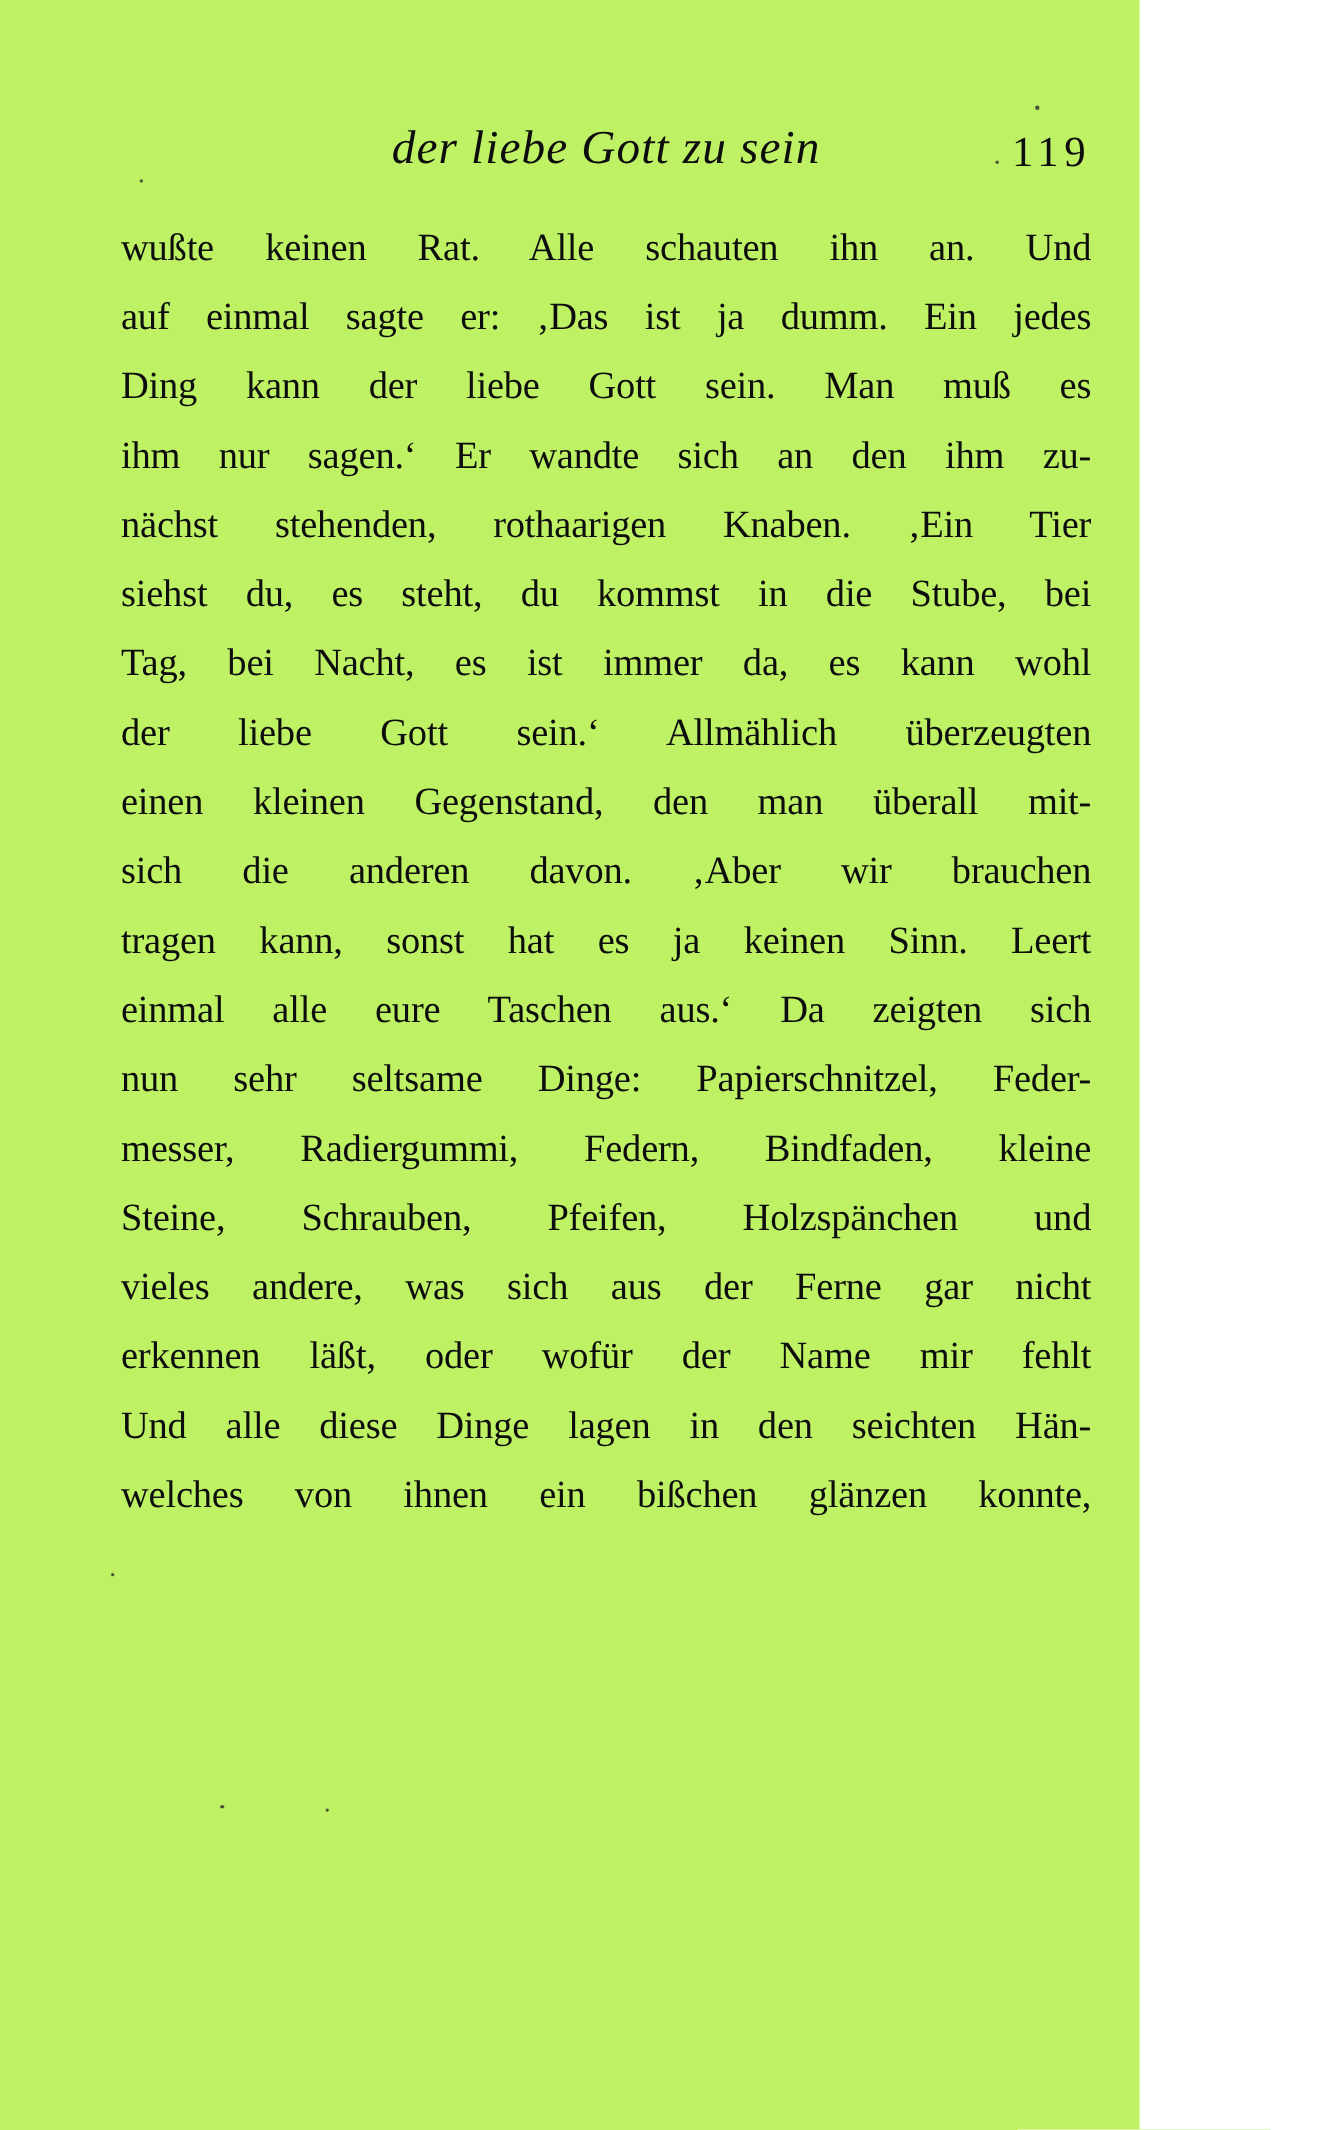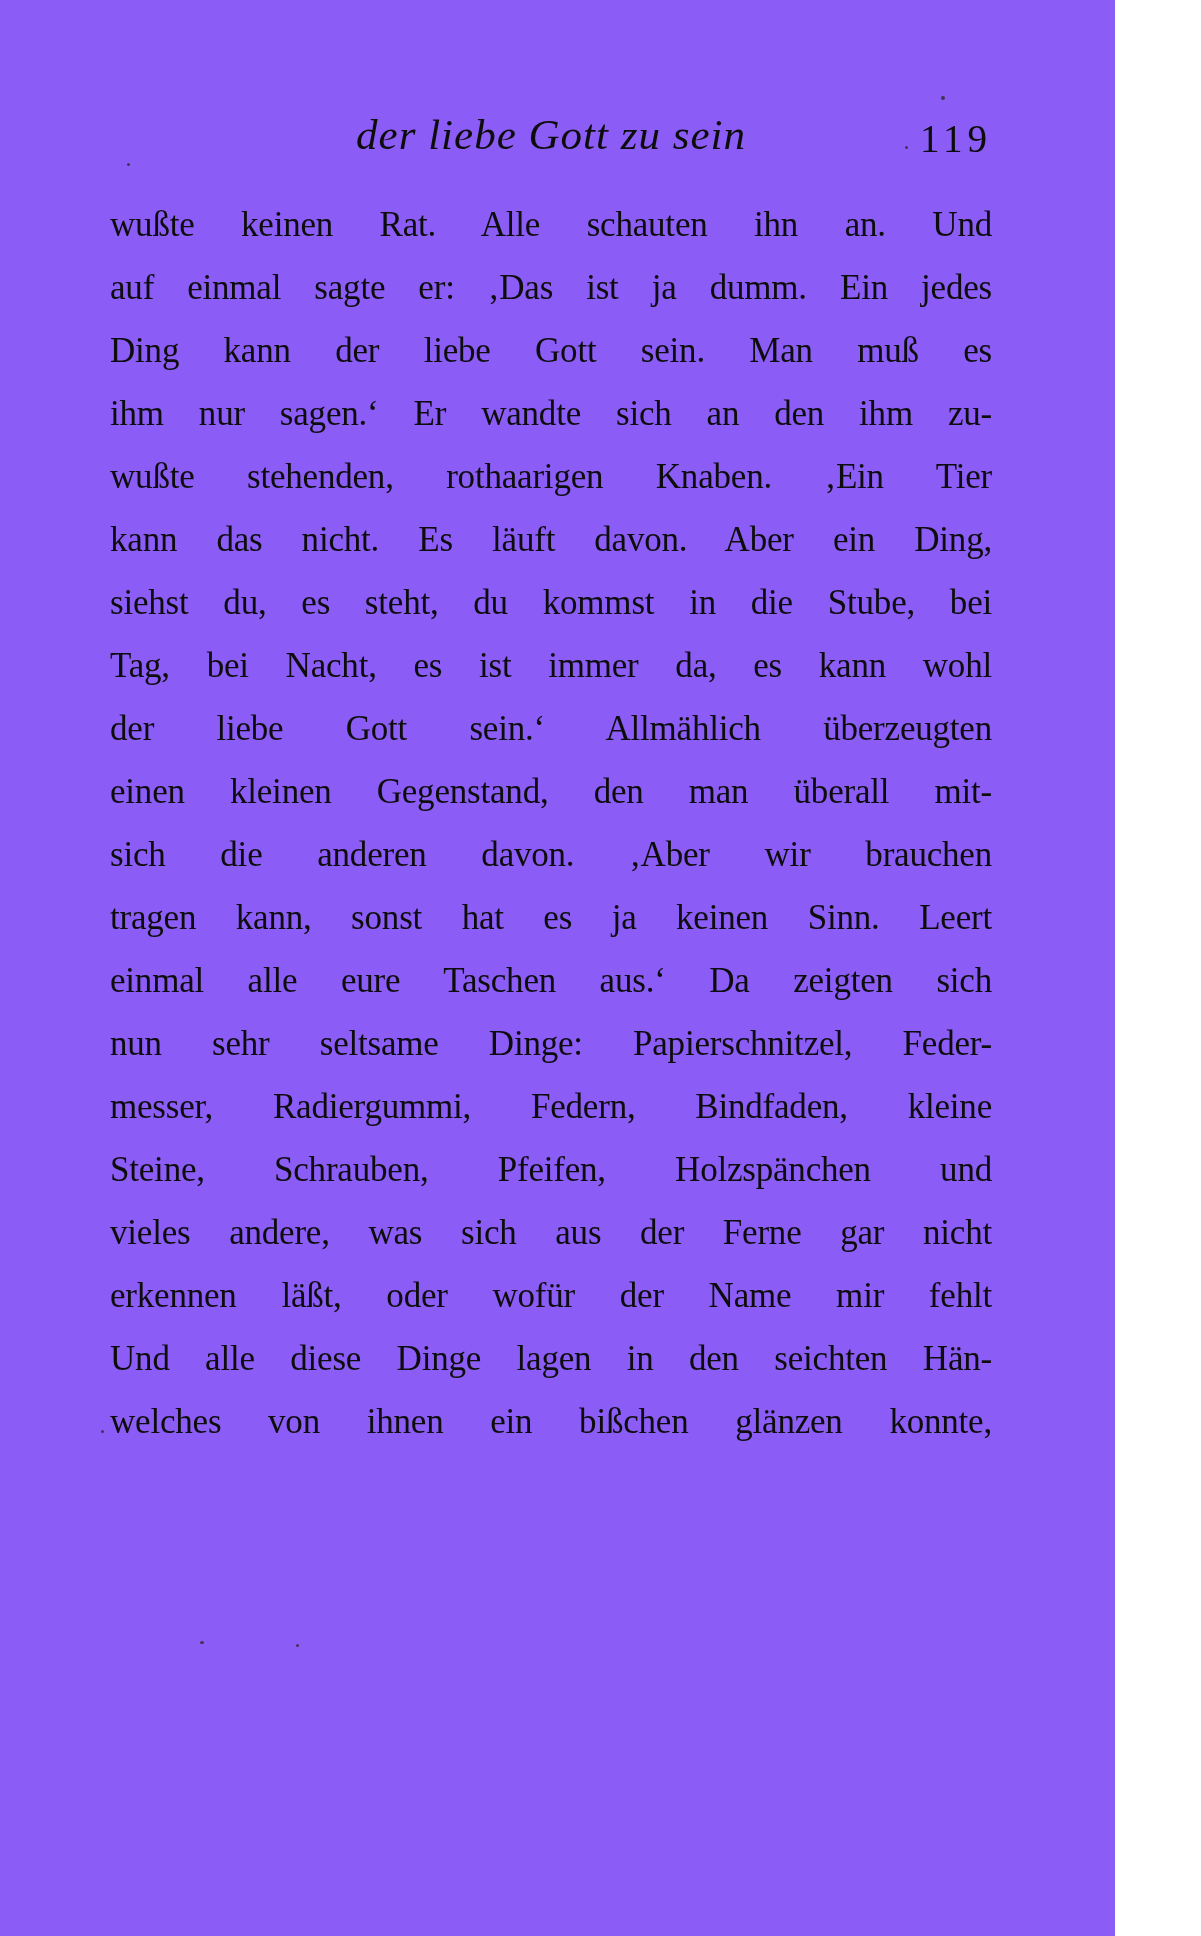--- a/index.html
+++ b/index.html
@@ -8,23 +8,23 @@
   }
   body {
     width: 1201px;
     height: 1936px;
     background: #ffffff;
     font-family: "Liberation Serif", serif;
     color: #0d0d0d;
   }
   .page {
     position: relative;
-    width: 1115px;
+    width: 1036px;
     height: 1936px;
-    background: #8b5cf6;
+    background: #bef264;
     overflow: hidden;
   }
   .header {
     position: absolute;
     top: 110px;
     left: 110px;
     width: 882px;
     height: 58px;
   }
   .running-title {
@@ -85,22 +85,21 @@
   <div class="header">
     <div class="running-title">der liebe Gott zu sein</div>
     <div class="page-number">119</div>
   </div>
 
   <div class="text-block">
       <div class="text-line">wußte keinen Rat.  Alle schauten ihn an.  Und</div>
       <div class="text-line">auf einmal sagte er: ‚Das ist ja dumm.  Ein jedes</div>
       <div class="text-line">Ding kann der liebe Gott sein.  Man muß es</div>
       <div class="text-line">ihm nur sagen.‘  Er wandte sich an den ihm zu-</div>
-      <div class="text-line">wußte stehenden, rothaarigen Knaben. ‚Ein Tier</div>
-      <div class="text-line">kann das nicht.  Es läuft davon.  Aber ein Ding,</div>
+      <div class="text-line">nächst stehenden, rothaarigen Knaben. ‚Ein Tier</div>
       <div class="text-line">siehst du, es steht, du kommst in die Stube, bei</div>
       <div class="text-line">Tag, bei Nacht, es ist immer da, es kann wohl</div>
       <div class="text-line">der liebe Gott sein.‘  Allmählich überzeugten</div>
       <div class="text-line">einen kleinen Gegenstand, den man überall mit-</div>
       <div class="text-line">sich die anderen davon.  ‚Aber wir brauchen</div>
       <div class="text-line">tragen kann, sonst hat es ja keinen Sinn.  Leert</div>
       <div class="text-line">einmal alle eure Taschen aus.‘  Da zeigten sich</div>
       <div class="text-line">nun sehr seltsame Dinge: Papierschnitzel, Feder-</div>
       <div class="text-line">messer, Radiergummi, Federn, Bindfaden, kleine</div>
       <div class="text-line">Steine, Schrauben, Pfeifen, Holzspänchen und</div>

